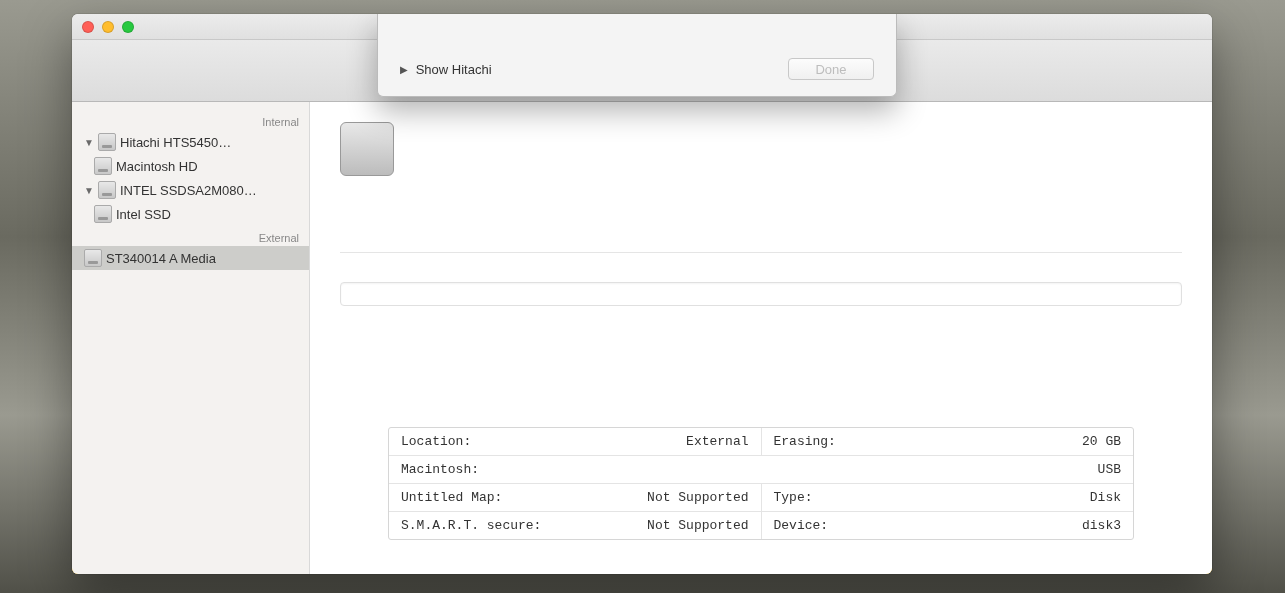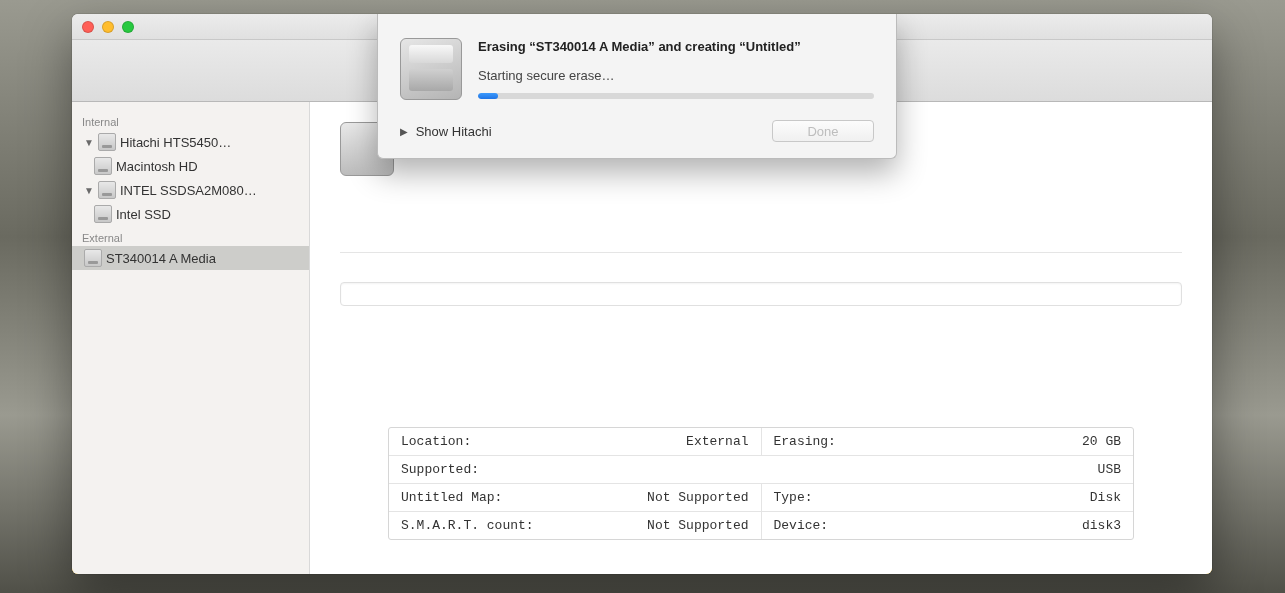--- a/index.html
+++ b/index.html
@@ -81,20 +81,21 @@
     .toolbtn .lbl {
       font-size: 11px;
       color: #6a6a6a;
       margin-top: 4px;
     }
     .body {
       flex: 1;
       display: flex;
       background: #eab308;
       min-height: 0;
+      text-align: right;
     }
     .sidebar {
       width: 238px;
       background: #f4f2f0;
       border-right: 1px solid #d9d9d9;
       padding-top: 8px;
       font-size: 13px;
     }
     .side-header {
       color: #888;
@@ -225,21 +226,21 @@
       margin-top:20px;
     }
     .show-details{
       display:flex;align-items:center;gap:8px;
       font-size:13px;color:#333;cursor:default;
     }
     .show-details .tri{
       font-size:10px;color:#555;
     }
     .done-btn{
-      width:102px;height:22px;
+      width:86px;height:22px;
       background:linear-gradient(#fcfcfc,#f0f0f0);
       border:1px solid #c8c8c8;border-radius:4px;
       font-size:13px;color:#bdbdbd;
       display:flex;align-items:center;justify-content:center;
     }
     .hr-line{
       position:absolute;
       left:30px;right:30px; top:150px;
       height:1px;background:#e5e5e5;
     }
@@ -342,59 +343,49 @@
             <span class="k">Location:</span>
             <span class="v">External</span>
           </div>
           <div class="cell">
             <span class="k">Erasing:</span>
             <span class="v">20 GB</span>
           </div>
         </div>
         <div class="info-row">
           <div class="cell">
-            <span class="k">Supported:</span>
+            <span class="k">Macintosh:</span>
             <span class="v">USB</span>
           </div>
         </div>
         <div class="info-row">
           <div class="cell">
             <span class="k">Untitled Map:</span>
             <span class="v">Not Supported</span>
           </div>
           <div class="cell">
             <span class="k">Type:</span>
             <span class="v">Disk</span>
           </div>
         </div>
         <div class="info-row">
           <div class="cell">
-            <span class="k">S.M.A.R.T. count:</span>
+            <span class="k">S.M.A.R.T. secure:</span>
             <span class="v">Not Supported</span>
           </div>
           <div class="cell">
             <span class="k">Device:</span>
             <span class="v">disk3</span>
           </div>
         </div>
       </div>
     </div>
   </div>
 
   <div class="dialog">
-    <div class="dialog-head">
-      <div class="dialog-icon"></div>
-      <div class="dialog-text">
-        <div class="dialog-title">Erasing “ST340014 A Media” and creating “Untitled”</div>
-        <div class="dialog-status">Starting secure erase…</div>
-        <div class="progress">
-          <div class="progress-fill"></div>
-        </div>
-      </div>
-    </div>
     <div class="dialog-foot">
       <div class="show-details">
         <span class="tri">▶</span>
         <span>Show Hitachi</span>
       </div>
       <div class="done-btn">
         <span>Done</span>
       </div>
     </div>
   </div>

